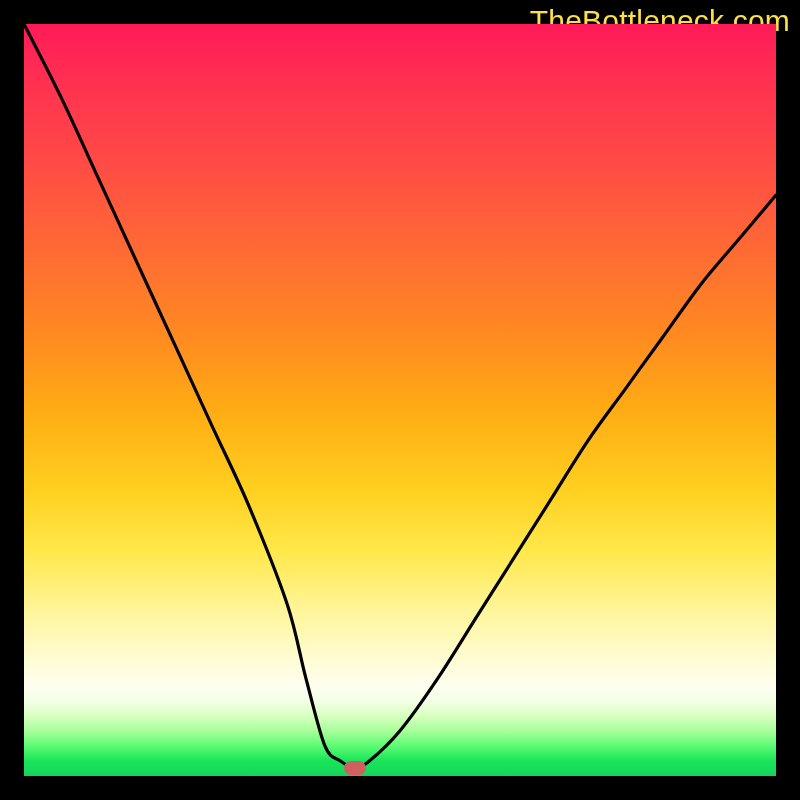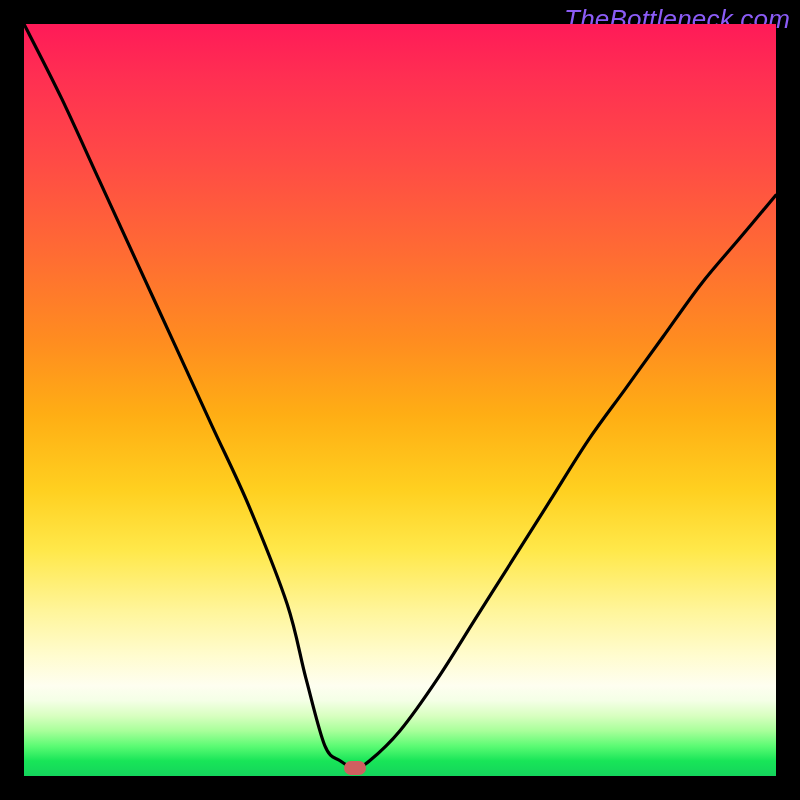--- a/index.html
+++ b/index.html
@@ -59,26 +59,25 @@
     width: 22px;
     height: 14px;
     border-radius: 9px;
     background: #d06060;
     transform: translate(-50%, -50%);
   }
   .watermark {
     position: absolute;
     top: 4px;
     right: 10px;
-    color: #8b5cf6;
-    font-size: 26px;
+    color: #fde047;
+    font-size: 30px;
     letter-spacing: 0.2px;
     user-select: none;
     font-weight: 500;
-    font-style: italic;
   }
 </style>
 </head>
 <body>
 
 <div class="frame">
 
   <div class="watermark">TheBottleneck.com</div>
 
   <div class="plot">

